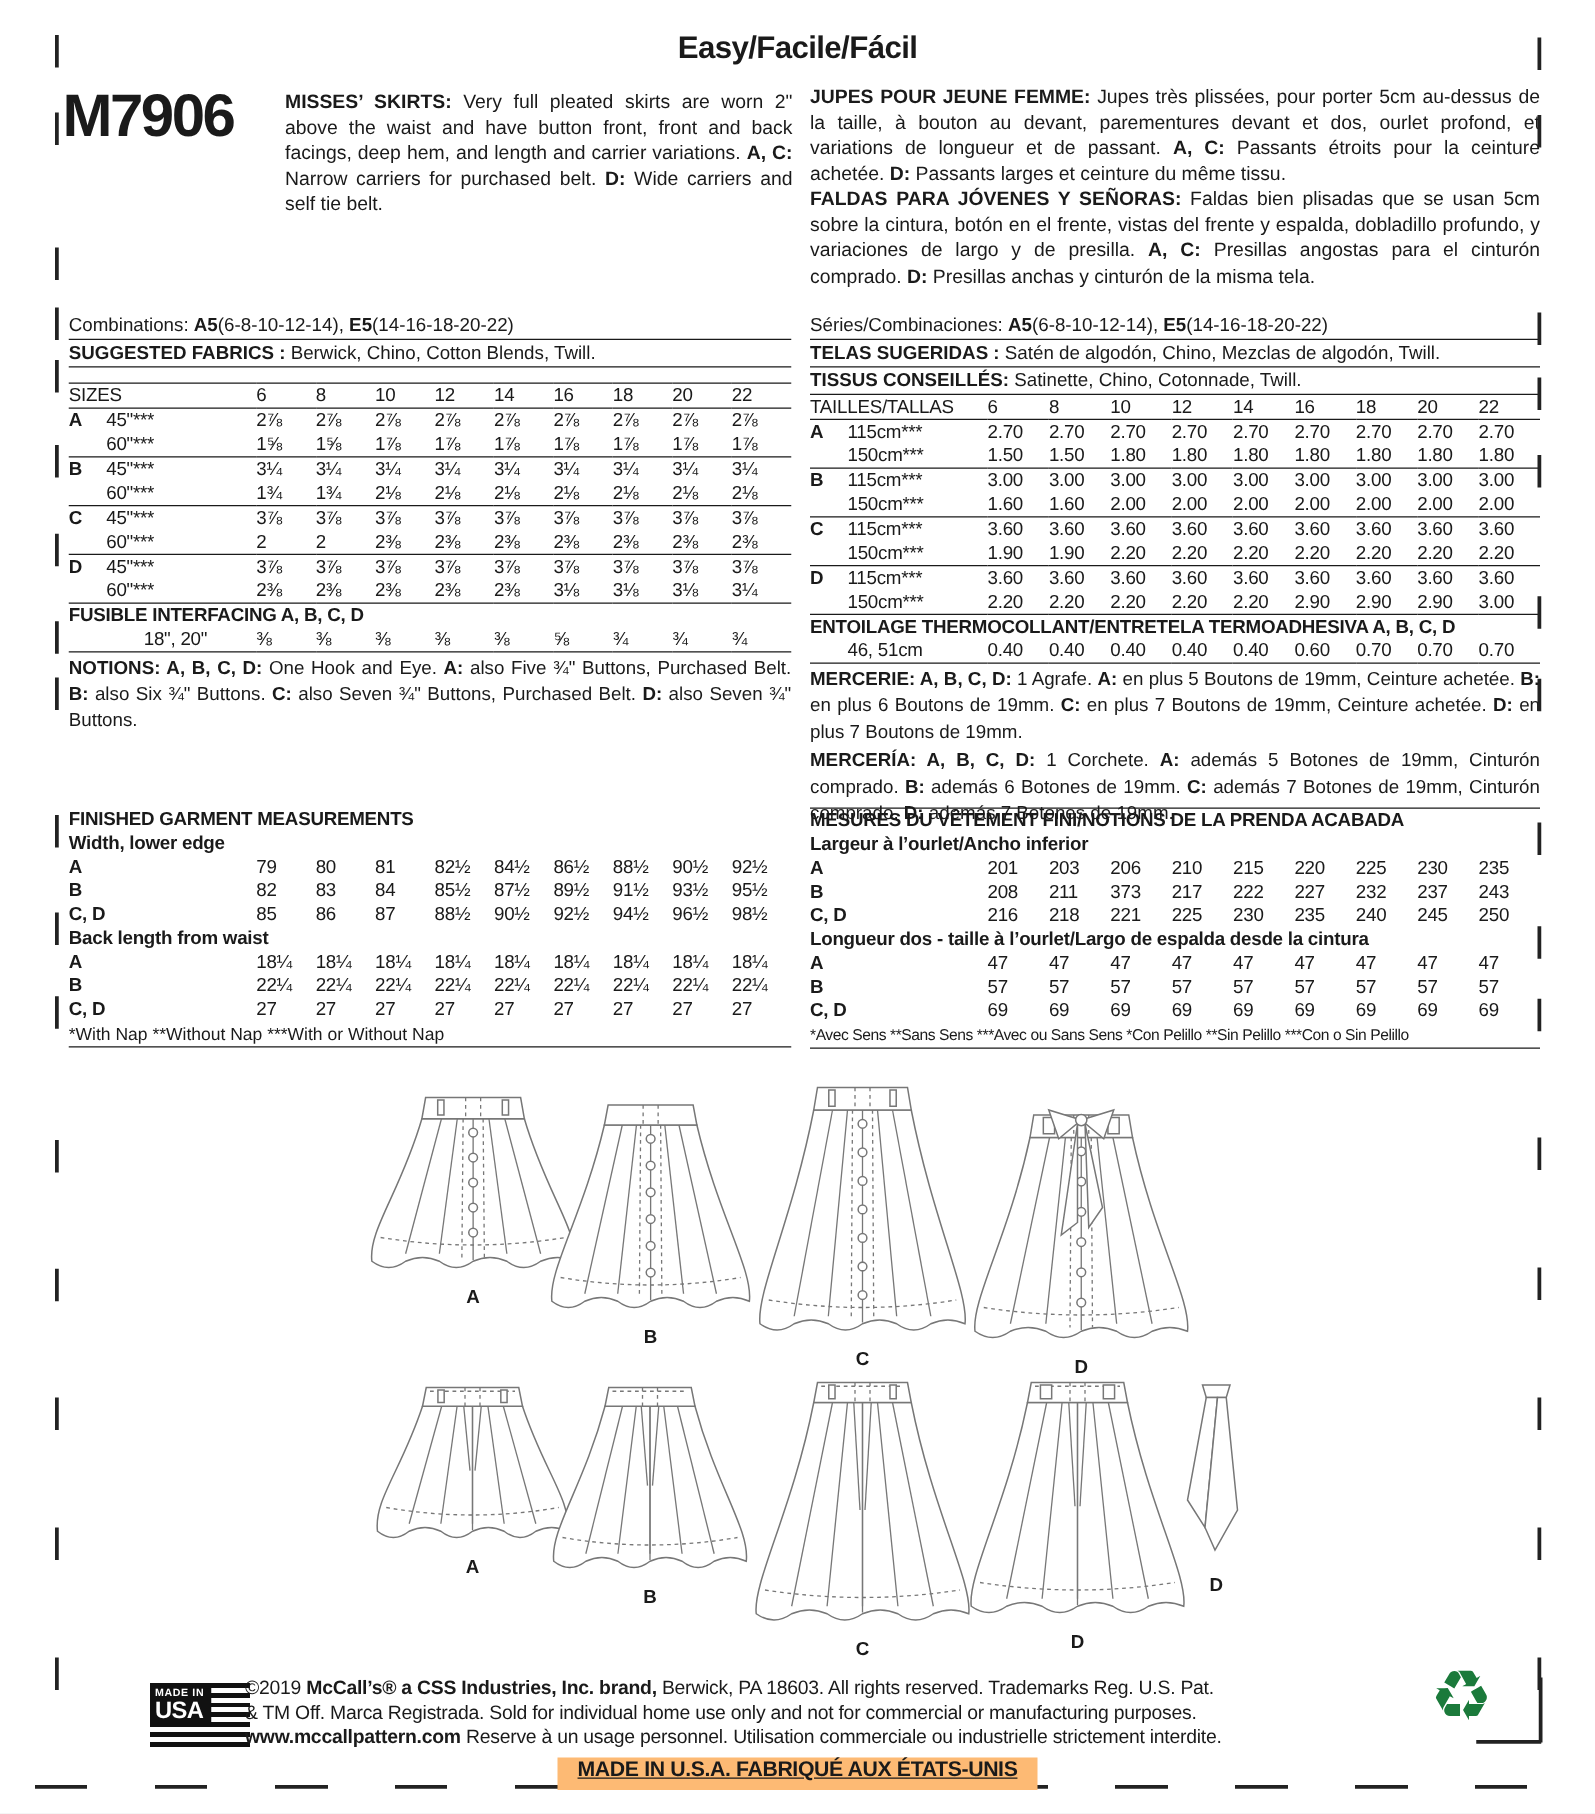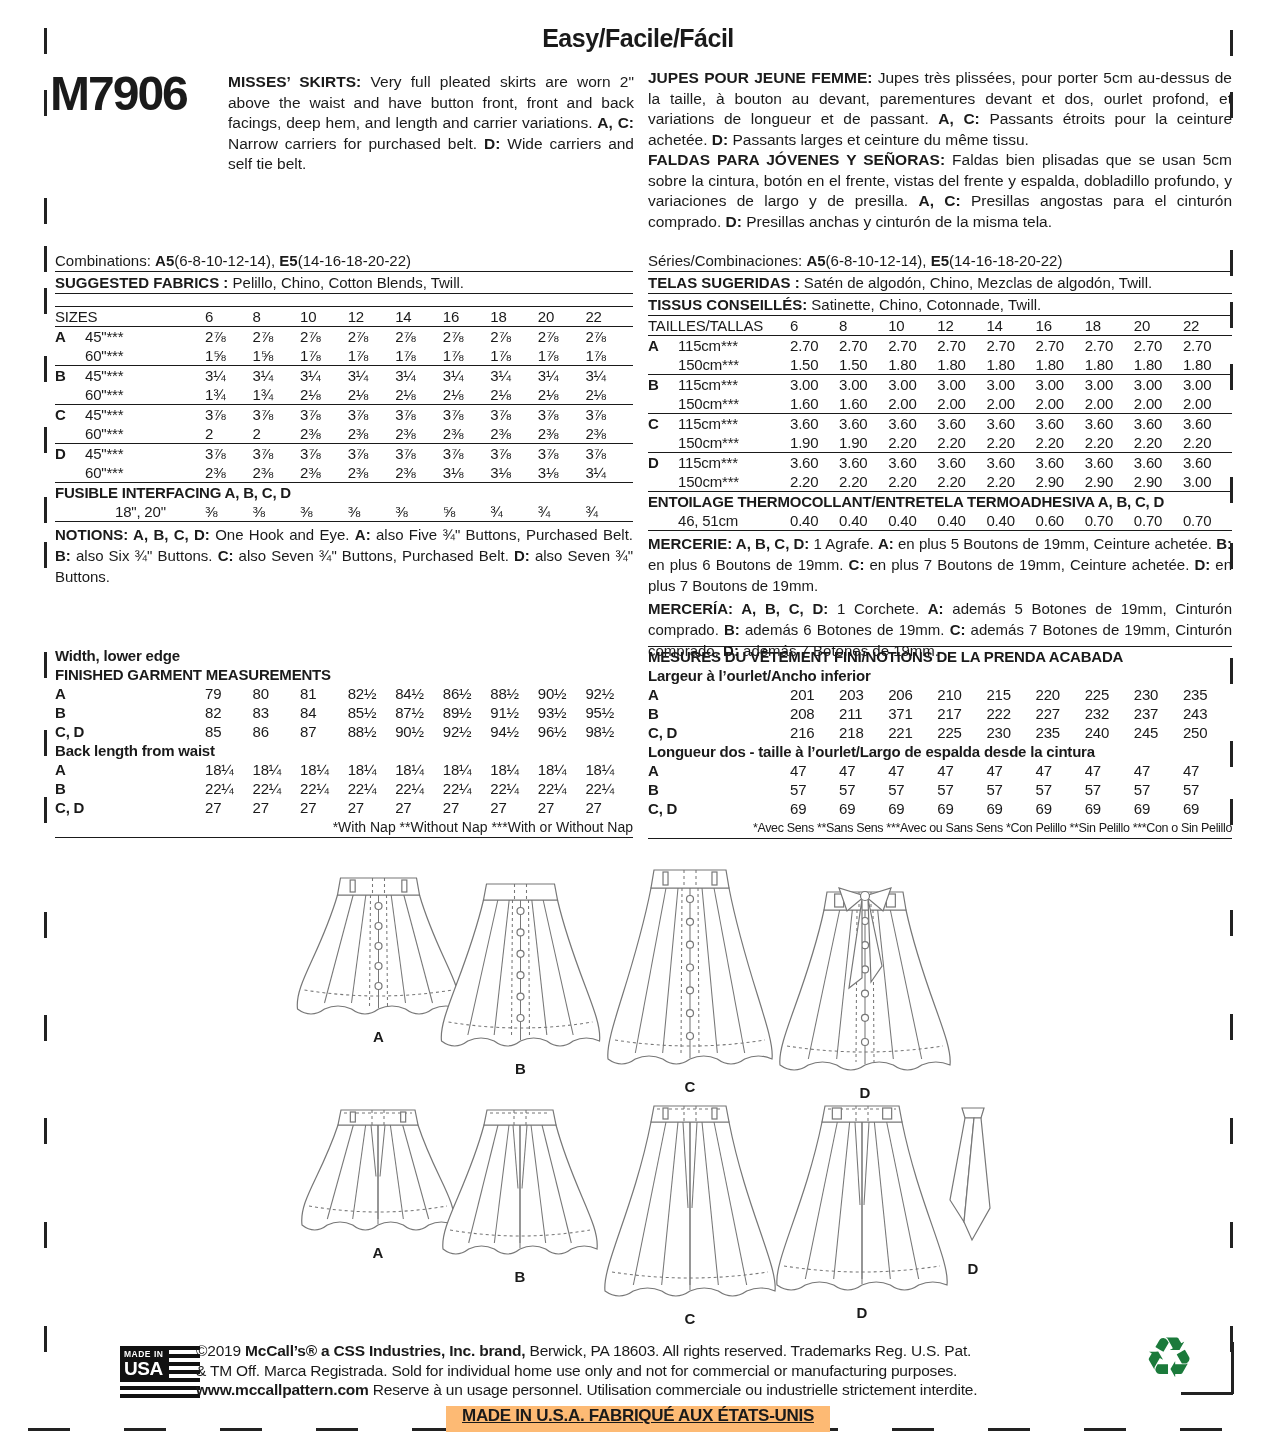--- a/index.html
+++ b/index.html
@@ -17,21 +17,21 @@
   .col-lower-en{position:absolute;left:55px;top:646px;width:578px;}
   .col-lower-intl{position:absolute;left:648px;top:646px;width:584px;}
   .linecell{font-size:15px;line-height:21px;border-bottom:1.4px solid #1a1a1a;white-space:nowrap;}
   .dtable{border-collapse:collapse;table-layout:fixed;width:100%;}
   .dtable td{font-size:15px;line-height:19px;padding:0;white-space:nowrap;letter-spacing:-0.2px;}
   .dtable td.lab .lb{font-weight:bold;display:inline-block;min-width:30px;}
   .dtable tr.rule td{border-bottom:1.4px solid #1a1a1a;}
   .dtable td.span.b{font-weight:bold;}
   .mt{margin-top:12px;border-top:1.4px solid #1a1a1a;}
   .para{font-size:15px;line-height:21px;text-align:justify;margin-top:2px;}
-  .note{font-size:14px;line-height:20px;border-bottom:1.4px solid #1a1a1a;white-space:nowrap;text-align:right;}
+  .note{font-size:14px;line-height:20px;border-bottom:1.4px solid #1a1a1a;white-space:nowrap;}
   .note.small{font-size:12.5px;letter-spacing:-0.35px;}
   .skirt{position:absolute;display:flex;flex-direction:column;align-items:center;}
   .skirt svg .f{fill:#fff;stroke:#777;stroke-width:1.2px;}
   .skirt svg .l{stroke:#777;stroke-width:1.05px;fill:none;}
   .skirt svg .d{stroke:#777;stroke-width:1.05px;fill:none;stroke-dasharray:3 3;}
   .slabel{font-size:15px;font-weight:bold;margin-top:6px;}
   .usa-logo{position:absolute;left:120px;top:1346px;width:80px;height:52px;
             background:repeating-linear-gradient(180deg,#111 0 4px,#fff 4px 8px);}
   .usa-box{position:absolute;left:0;top:3px;background:#111;color:#fff;padding:1px 6px 2px 4px;line-height:1;}
   .usa-box .s1{display:block;font-size:8.5px;font-weight:bold;letter-spacing:0.5px;}
@@ -56,21 +56,21 @@
   <div class="pattern-number">M7906</div>
 
   <div class="desc-en"><span style="font-weight: bold;">MISSES’ SKIRTS: </span><span>Very full pleated skirts are worn 2" above the waist and have button front, front and back facings, deep hem, and length and carrier variations. </span><span style="font-weight: bold;">A, C: </span><span>Narrow carriers for purchased belt. </span><span style="font-weight: bold;">D: </span><span>Wide carriers and self tie belt.</span></div>
   <div class="desc-intl">
     <p><span style="font-weight: bold;">JUPES POUR JEUNE FEMME: </span><span>Jupes très plissées, pour porter 5cm au-dessus de la taille, à bouton au devant, parementures devant et dos, ourlet profond, et variations de longueur et de passant. </span><span style="font-weight: bold;">A, C: </span><span>Passants étroits pour la ceinture achetée. </span><span style="font-weight: bold;">D: </span><span>Passants larges et ceinture du même tissu.</span></p>
     <p><span style="font-weight: bold;">FALDAS PARA JÓVENES Y SEÑORAS: </span><span>Faldas bien plisadas que se usan 5cm sobre la cintura, botón en el frente, vistas del frente y espalda, dobladillo profundo, y variaciones de largo y de presilla. </span><span style="font-weight: bold;">A, C: </span><span>Presillas angostas para el cinturón comprado. </span><span style="font-weight: bold;">D: </span><span>Presillas anchas y cinturón de la misma tela.</span></p>
   </div>
 
   <div class="col-upper-en">
     <div class="linecell"><span>Combinations: </span><span style="font-weight: bold;">A5</span><span>(6-8-10-12-14), </span><span style="font-weight: bold;">E5</span><span>(14-16-18-20-22)</span></div>
-    <div class="linecell"><span style="font-weight: bold;">SUGGESTED FABRICS : </span><span>Pelillo, Chino, Cotton Blends, Twill.</span></div>
+    <div class="linecell"><span style="font-weight: bold;">SUGGESTED FABRICS : </span><span>Berwick, Chino, Cotton Blends, Twill.</span></div>
     <table class="dtable mt">
       <colgroup>
           <col style="width:150px">
         </colgroup>
       <tbody>
           <tr class="rule">
             <td class="lab"><span>SIZES</span></td>
             <td>6</td>
             <td>8</td>
             <td>10</td>
@@ -335,24 +335,24 @@
     <div class="para"><span style="font-weight: bold;">MERCERÍA: A, B, C, D: </span><span>1 Corchete. </span><span style="font-weight: bold;">A: </span><span>además 5 Botones de 19mm, Cinturón comprado. </span><span style="font-weight: bold;">B: </span><span>además 6 Botones de 19mm. </span><span style="font-weight: bold;">C: </span><span>además 7 Botones de 19mm, Cinturón comprado. </span><span style="font-weight: bold;">D: </span><span>además 7 Botones de 19mm.</span></div>
   </div>
 
   <div class="col-lower-en">
     <table class="dtable">
       <colgroup>
           <col style="width:150px">
         </colgroup>
       <tbody>
           <tr>
+            <td colspan="10" class="span b">FINISHED GARMENT MEASUREMENTS</td>
+          </tr>
+          <tr>
             <td colspan="10" class="span b">Width, lower edge</td>
-          </tr>
-          <tr>
-            <td colspan="10" class="span b">FINISHED GARMENT MEASUREMENTS</td>
           </tr>
           <tr>
             <td class="lab"><span class="lb">A</span></td>
             <td>79</td>
             <td>80</td>
             <td>81</td>
             <td>82½</td>
             <td>84½</td>
             <td>86½</td>
             <td>88½</td>
@@ -448,21 +448,21 @@
             <td>215</td>
             <td>220</td>
             <td>225</td>
             <td>230</td>
             <td>235</td>
           </tr>
           <tr>
             <td class="lab"><span class="lb">B</span></td>
             <td>208</td>
             <td>211</td>
-            <td>371</td>
+            <td>373</td>
             <td>217</td>
             <td>222</td>
             <td>227</td>
             <td>232</td>
             <td>237</td>
             <td>243</td>
           </tr>
           <tr>
             <td class="lab"><span class="lb">C, D</span></td>
             <td>216</td>

